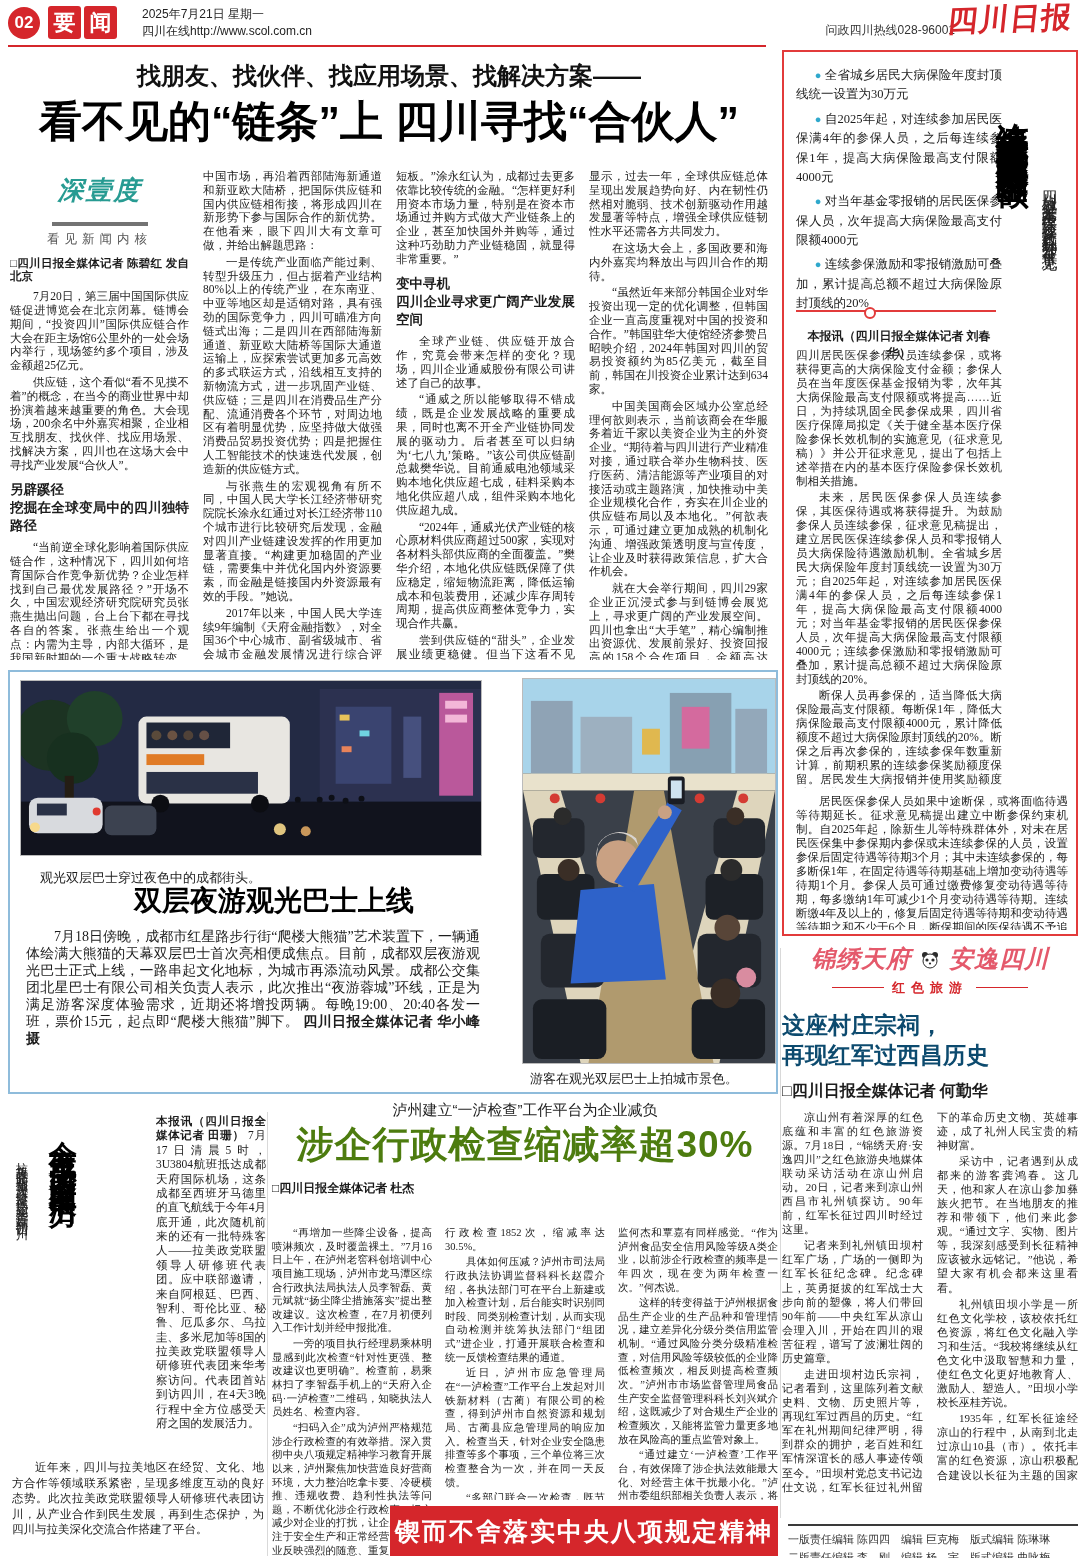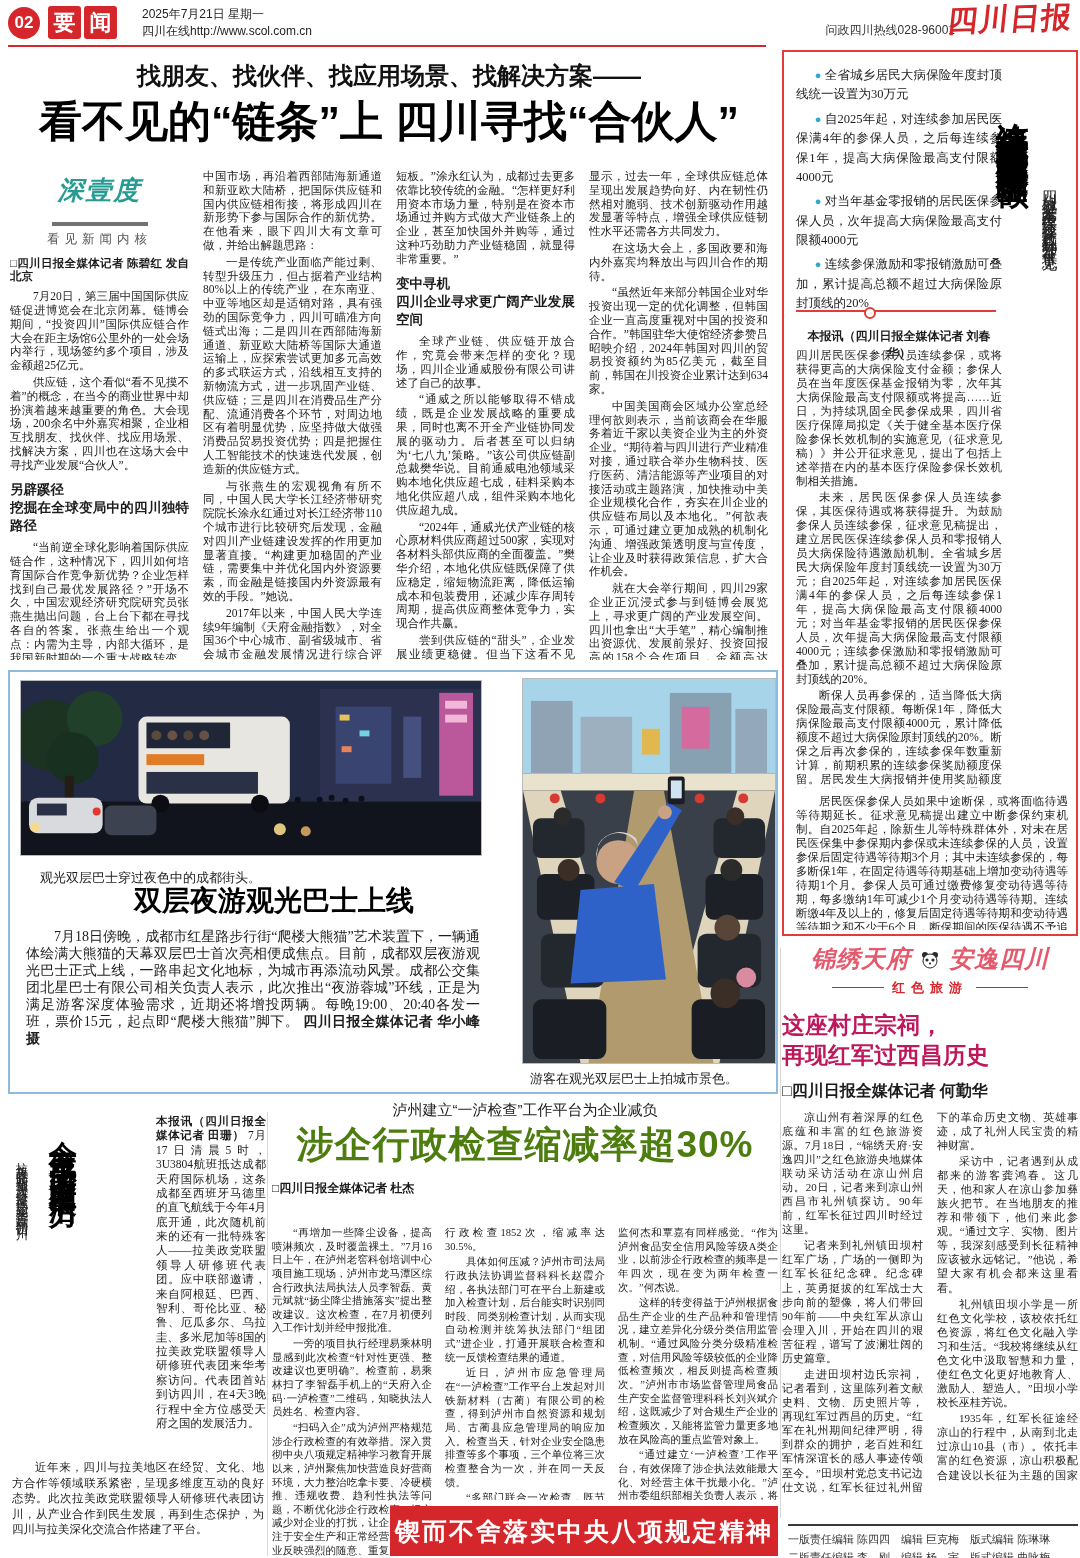--- a/index.html
+++ b/index.html
@@ -54,21 +54,21 @@
   .bus-credit { font-weight:bold; }
   .interior { position:absolute; left:512px; top:6px; width:254px; height:386px; border:1px solid #bbb; }
   .capR { position:absolute; left:520px; top:398px; }
 
   
   .redtour { position:absolute; left:782px; top:945px; width:296px; height:575px; }
   .rt-logo { text-align:center; font:bold italic 24px/1.2 "Liberation Serif",serif; color:#e4596b; letter-spacing:1px; }
   .rt-logo svg { vertical-align:-2px; margin:0 2px; }
   .rt-tag { display:flex; align-items:center; justify-content:center; gap:8px; margin-top:5px; color:#d5262b; font:bold 13px "Liberation Sans",sans-serif; letter-spacing:6px; }
   .rt-tag i { display:block; width:52px; height:1px; background:#d5262b; }
-  .rt-head { margin-top:14px; font:bold 23px/1.3 "Liberation Sans",sans-serif; color:#be185d; }
+  .rt-head { margin-top:14px; font:bold 23px/1.3 "Liberation Sans",sans-serif; color:#0c4a6e; }
   .rt-byline { margin-top:10px; font-weight:bold; font-size:16px; }
   .rt-body { margin-top:8px; height:386px; overflow:hidden; column-count:2; column-gap:14px; font-size:11px; line-height:1.28; text-align:justify; }
   .rt-body p { text-indent:2em; margin-bottom:2px; }
 
   
   .latam { position:absolute; left:10px; top:1112px; width:256px; height:446px; }
   .lat-sub { position:absolute; left:4px; top:40px; height:340px; writing-mode:vertical-rl; font:12.5px/1.2 "Liberation Sans",sans-serif; letter-spacing:3px; color:#222; }
   .lat-head { position:absolute; left:36px; top:6px; height:432px; writing-mode:vertical-rl; font:bold 28px/1.15 "Liberation Sans",sans-serif; letter-spacing:5px; color:#000; }
   .lat-col { position:absolute; left:146px; top:2px; width:110px; height:338px; overflow:hidden; font-size:11.5px; line-height:1.25; text-align:justify; }
   .lat-col b { font-size:11.5px; }

